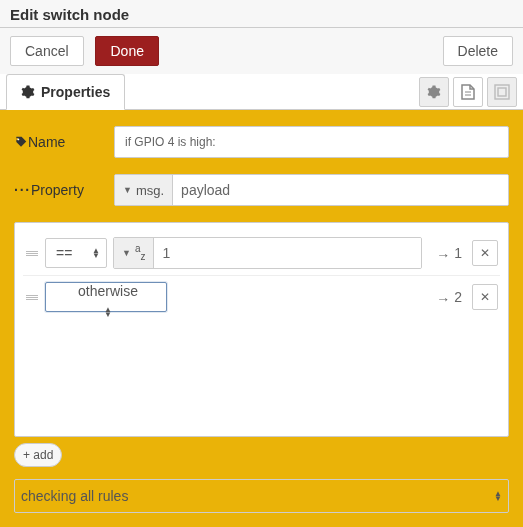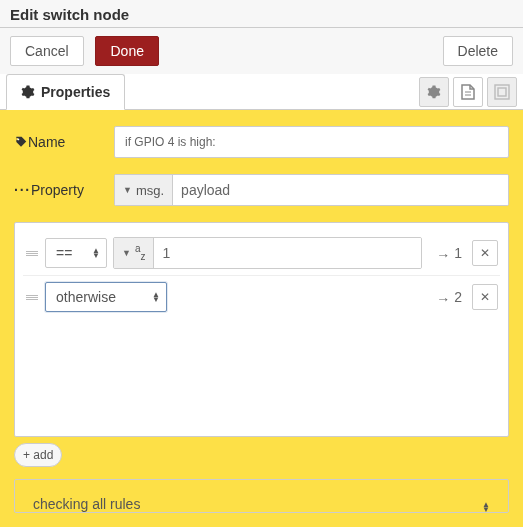--- a/index.html
+++ b/index.html
@@ -1,17 +1,17 @@
 <!DOCTYPE html>
 <html><head>
 <meta charset="utf-8">
 <style>
   * { box-sizing: border-box; }
   html, body { margin:0; padding:0; font-family: -apple-system, BlinkMacSystemFont, "Segoe UI", Helvetica, Arial, sans-serif; font-size:14px; color:#555; background:#fff;}
-  .panel { width:523px; height:527px; background:#fde047; position:relative; overflow:hidden;}
+  .panel { width:523px; height:527px; background:#eab308; position:relative; overflow:hidden;}
   .header { padding:6px 10px 4px 10px; background:#f7f7f7; border-bottom:1px solid #ccc; }
   .title { font-weight:600; font-size:15px; color:#333; }
   .actionbar { display:flex; padding:8px 10px; background:#f7f7f7; justify-content:space-between; align-items:center;}
   .btn { display:inline-flex; align-items:center; justify-content:center; height:30px; padding:0 14px; border:1px solid #ccc; background:#fff; color:#555; font-size:14px; cursor:pointer; border-radius:2px;}
   .btn + .btn { margin-left:8px;}
   .btn-primary { background:#9c1f1f; border-color:#8a1b1b; color:#fff; font-weight:500; }
   .tabbar { display:flex; align-items:stretch; height:36px; border-bottom:1px solid #ccc; background:#fff; padding-left:6px; padding-right:6px;}
   .tab-active { display:flex; align-items:center; gap:6px; padding:8px 14px; border:1px solid #ccc; border-bottom:1px solid #fff; margin-bottom:-1px; background:#fff; font-weight:600; color:#333; border-top-left-radius:3px; border-top-right-radius:3px;}
   .tab-spacer { flex:1; border-bottom:1px solid transparent;}
   .icon-btn-row { display:flex; align-items:center; gap:4px; padding:3px 0;}
@@ -28,27 +28,27 @@
   .caretd { font-size:9px; color:#666;}
   .typed-field { flex:1; border:none; padding:0 8px; font-size:14px; color:#666; outline:none;}
   .rules-box { border:1px solid #ccc; border-radius:2px; padding:8px 8px 0 8px; min-height:215px; background:#fff;}
   .rule { display:flex; align-items:center; gap:6px; padding:6px 2px; border-bottom:1px solid #eee;}
   .rule:last-child { border-bottom:none;}
   .grip { width:14px; color:#bbb; display:flex; flex-direction:column; align-items:center; gap:1px; cursor:grab;}
   .grip .bar { width:12px; height:1px; background:#bbb;}
   .sel { height:30px; border:1px solid #ccc; border-radius:2px; background:#fff; display:flex; align-items:center; padding:0 6px 0 10px; gap:8px; cursor:pointer;}
   .sel .arrows { display:flex; flex-direction:column; line-height:5px; font-size:8px; color:#555;}
   .sel.op { width:62px; justify-content:space-between;}
-  .sel.other { width:122px; justify-content:space-between; border-color:#6e8fb7; box-shadow:0 0 0 1px rgba(110,143,183,.2);}
+  .sel.other { width:122px; justify-content:space-between; border-color:#6e8fb7; box-shadow:0 0 0 1px rgba(110,143,183,.2);flex-direction:column;}
   .rule .typed-input { flex:1; }
   .route { color:#666; font-size:14px; white-space:nowrap; margin-left:8px;}
   .del-btn { width:26px; height:26px; border:1px solid #ccc; border-radius:2px; background:#fff; display:flex; align-items:center; justify-content:center; color:#666; cursor:pointer; margin-left:4px;}
   .add-btn { margin-top:6px; height:24px; font-size:12px; padding:0 8px; border:1px solid #ccc; background:#f7f7f7; color:#555; cursor:pointer; border-radius:12px;}
   .mode-select-wrap { margin-top:12px; }
-  .mode-select { width:100%; height:34px; border:1px solid #ccc; border-radius:2px; display:flex; align-items:flex-end; justify-content:space-between; padding:0 18px; color:#555; cursor:pointer;}
+  .mode-select { width:100%; height:34px; border:1px solid #ccc; border-radius:2px; display:flex; align-items:center; justify-content:space-between; padding:0 6px; color:#555; cursor:pointer;}
   svg { display:block; }
   .gear { width:14px; height:14px; }
 </style>
 </head>
 <body>
 <div class="panel">
 
   <div class="header">
     <div class="title">Edit switch node</div>
   </div>

